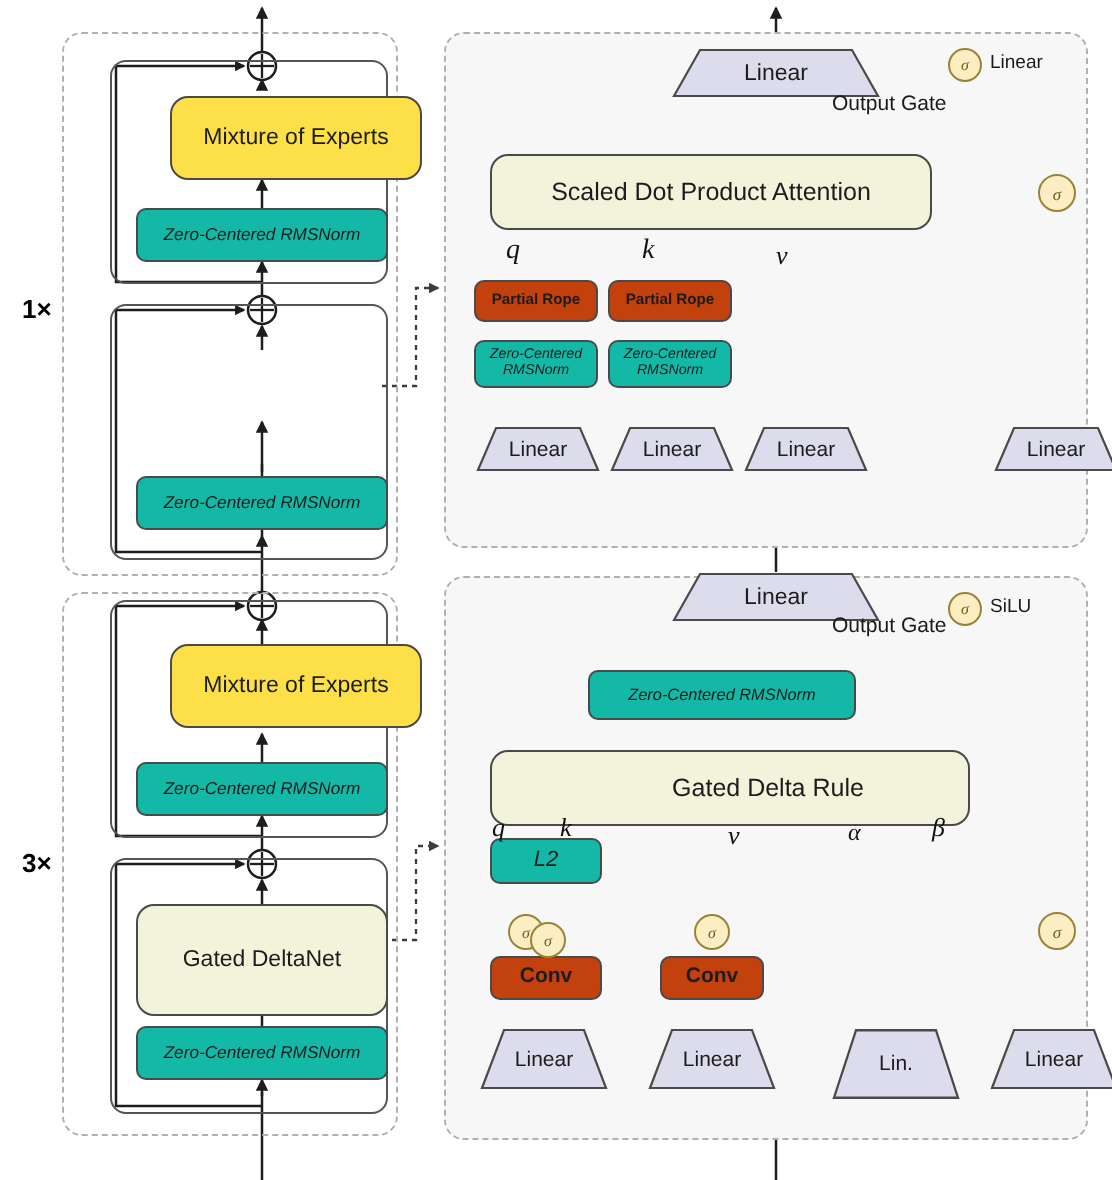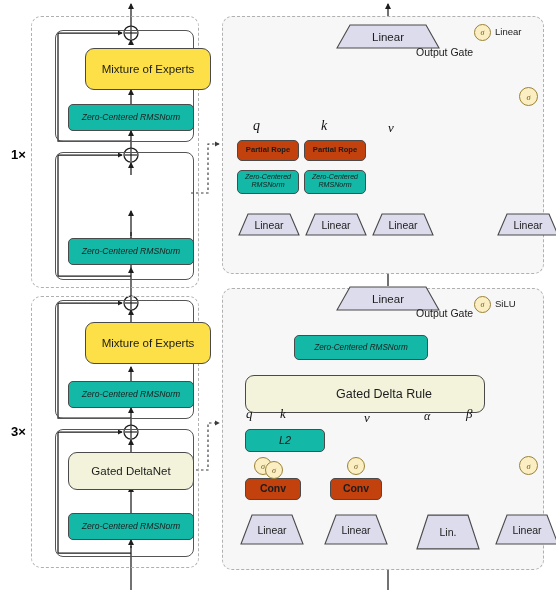--- a/index.html
+++ b/index.html
@@ -301,36 +301,37 @@
 
   <div class="node peach" style="left:68px;top:104px;width:126px;height:27px;font-size:8.6px;">Zero-Centered RMSNorm</div>
 
 
   <div class="node peach" style="left:68px;top:238px;width:126px;height:27px;font-size:8.6px;">Zero-Centered RMSNorm</div>
 
   <div class="node lav rounded-lg" style="left:68px;top:322px;width:126px;height:42px;font-size:11.5px;">Mixture of Experts</div>
 
   <div class="node peach" style="left:68px;top:381px;width:126px;height:27px;font-size:8.6px;">Zero-Centered RMSNorm</div>
 
-  <div class="node cream rounded-lg" style="left:68px;top:452px;width:126px;height:38px;font-size:11.5px;">Gated DeltaNet</div>
+  <div class="node cream rounded-lg" style="left:68px;top:452px;width:126px;height:56px;font-size:11.5px;">Gated DeltaNet</div>
 
   <div class="node peach" style="left:68px;top:513px;width:126px;height:27px;font-size:8.6px;">Zero-Centered RMSNorm</div>
 
   <div class="sig" style="left:474px;top:24px;width:15px;height:15px;font-size:8px;">σ</div>
   <div class="plain" style="left:495px;top:26px;font-size:9.5px;">Linear</div>
 
   <div class="trap" style="left:336px;top:24px;width:104px;height:25px;">
     <svg class="trap-shape" viewBox="0 0 104 25" preserveAspectRatio="none">
       <path d="M 1 24 L 14 1 L 90 1 L 103 24 Z" fill="#dcdcec" stroke="#4a4a4a" stroke-width="1.1"></path>
     </svg>
     <span class="trap-label" style="font-size:11.5px;">Linear</span>
   </div>
 
   <div class="plain" style="left:416px;top:46px;font-size:10.5px;">Output Gate</div>
 
+  <div class="node cream rounded-lg" style="left:245px;top:77px;width:221px;height:38px;font-size:12.5px;">Scaled Dot Product Attention</div>
 
   <div class="math" style="left:253px;top:118px;font-size:14px;">q</div>
   <div class="math" style="left:321px;top:118px;font-size:14px;">k</div>
   <div class="math" style="left:388px;top:120px;font-size:13px;">v</div>
 
   <div class="node pink" style="left:237px;top:140px;width:62px;height:21px;font-size:7.6px;">Partial Rope</div>
   <div class="node peach" style="left:237px;top:170px;width:62px;height:24px;font-size:7.1px;">
     <span>Zero-Centered RMSNorm</span>
   </div>
   <div class="trap" style="left:238px;top:213px;width:62px;height:23px;">
@@ -381,21 +382,21 @@
   <div class="node peach" style="left:294px;top:335px;width:134px;height:25px;font-size:8.2px;">Zero-Centered RMSNorm</div>
 
   <div class="node cream rounded-lg" style="left:245px;top:375px;width:240px;height:38px;font-size:12.5px;padding-left:38px;">Gated Delta Rule</div>
 
   <div class="math" style="left:246px;top:406px;font-size:13px;">q</div>
   <div class="math" style="left:280px;top:406px;font-size:13px;">k</div>
   <div class="math" style="left:364px;top:410px;font-size:13px;">v</div>
   <div class="math" style="left:424px;top:409px;font-size:12px;">α</div>
   <div class="math" style="left:466px;top:406px;font-size:13px;">β</div>
 
-  <div class="node peach" style="left:245px;top:429px;width:80px;height:23px;font-size:11px;">L2</div>
+  <div class="node peach" style="left:245px;top:419px;width:56px;height:23px;font-size:11px;">L2</div>
   <div class="sig" style="left:254px;top:457px;width:16px;height:16px;font-size:8px;">σ</div>
   <div class="sig" style="left:265px;top:461px;width:16px;height:16px;font-size:8px;">σ</div>
   <div class="node pink" style="left:245px;top:478px;width:56px;height:22px;font-size:10.5px;">Conv</div>
   <div class="trap" style="left:240px;top:514px;width:64px;height:31px;">
     <svg class="trap-shape" viewBox="0 0 64 31" preserveAspectRatio="none">
       <path d="M 1 30 L 12 1 L 52 1 L 63 30 Z" fill="#dcdcec" stroke="#4a4a4a" stroke-width="1.1"></path>
     </svg>
     <span class="trap-label" style="font-size:10.5px;">Linear</span>
   </div>
 

